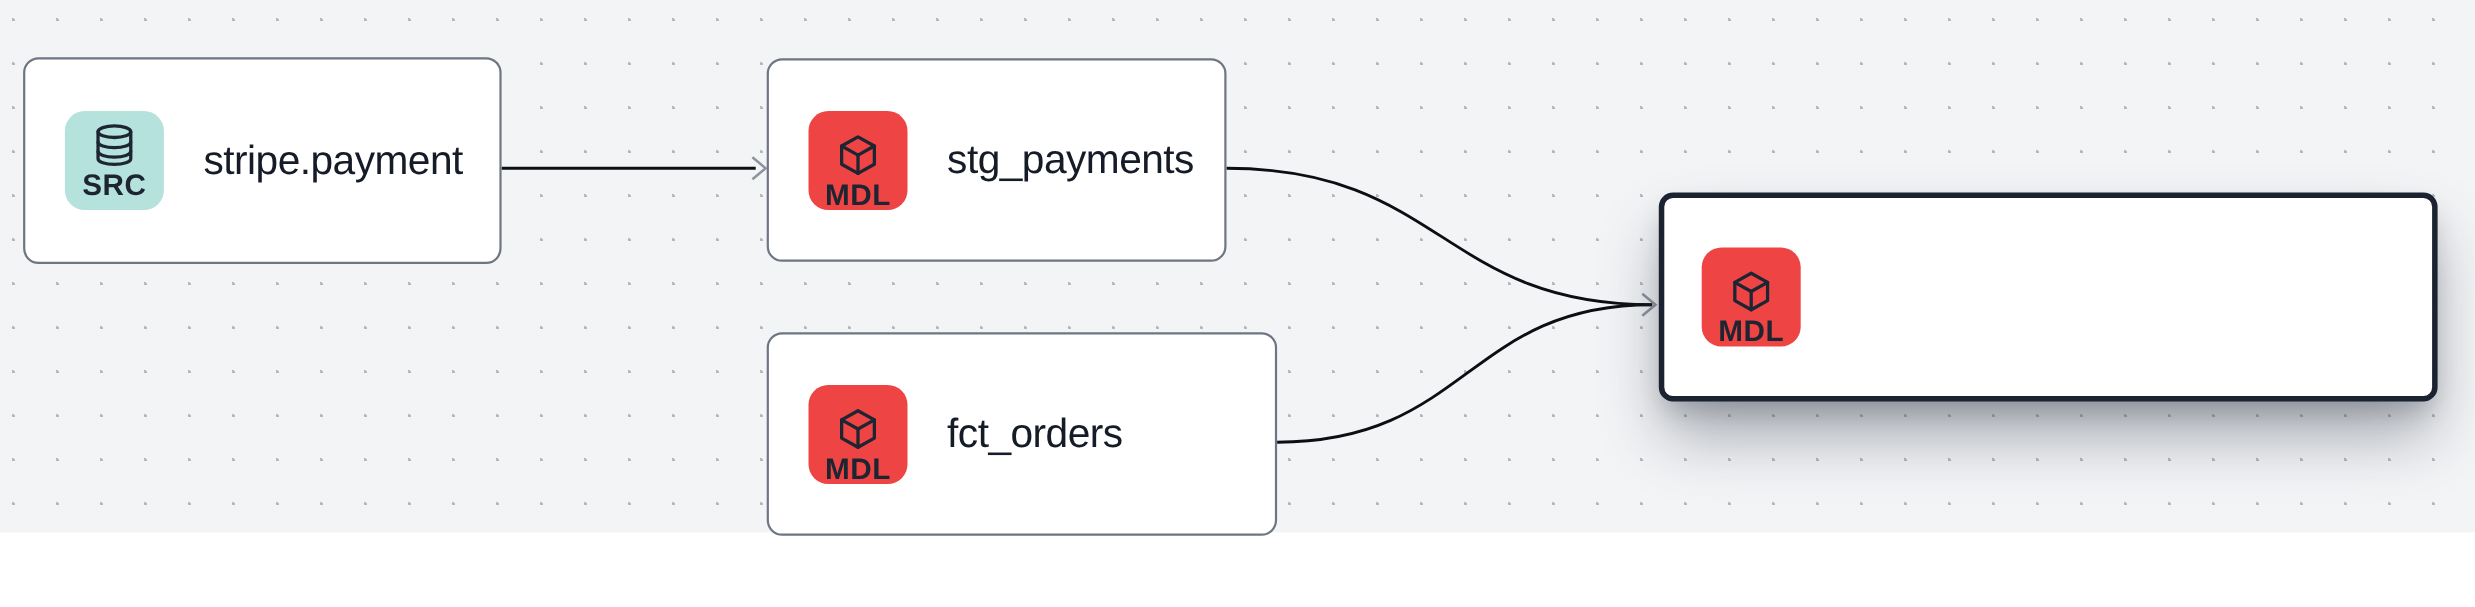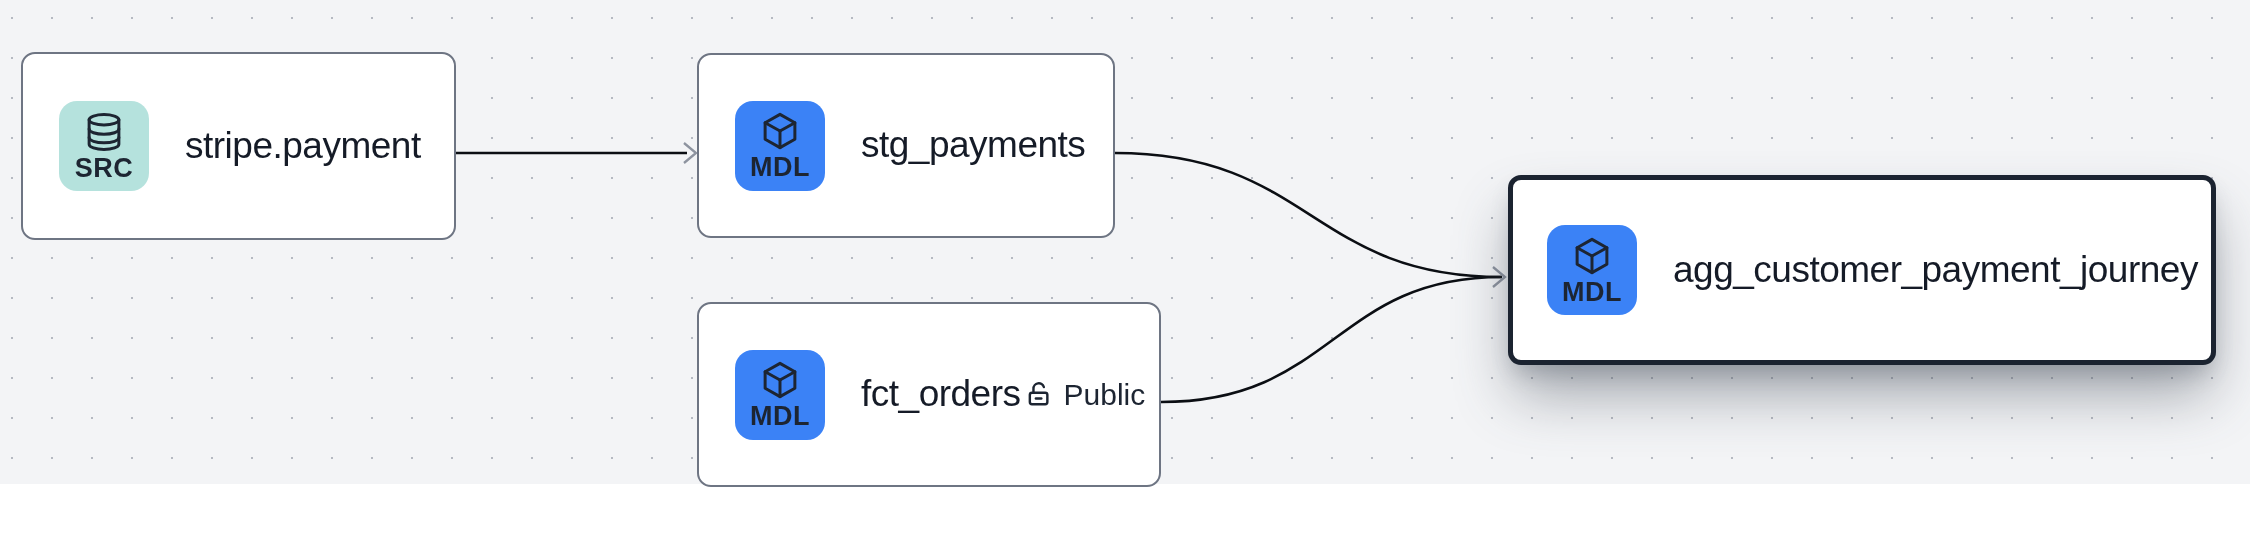--- a/index.html
+++ b/index.html
@@ -43,21 +43,21 @@
   .n4{left:1508px;top:175px; width:708px; height:190px; padding-left:34px;}
   .badge{
     width:90px;height:90px;
     border-radius:18px;
     flex:0 0 auto;
     display:flex;flex-direction:column;
     align-items:center;justify-content:center;
     color:#1d2532;
   }
   .badge-src{background:#b5e2dd;}
-  .badge-mdl{background:#3b82f6;}
+  .badge-mdl{background:#ef4444;justify-content:flex-end;}
   .badge svg{display:block;}
   .badge-label{
     font-size:27px;font-weight:700;letter-spacing:0.5px;
     line-height:1;margin-top:2px;color:#1d2532;
   }
   .node-title{
     font-size:37px;font-weight:400;letter-spacing:-0.5px;
     color:#151b27;white-space:nowrap;line-height:1.2;
   }
   .title-col{display:flex;flex-direction:row;gap:4px;}
@@ -109,36 +109,27 @@
     <div class="badge badge-mdl">
       <svg width="42" height="42" viewBox="0 0 24 24" fill="none" stroke="#1d2532" stroke-width="1.7" stroke-linecap="round" stroke-linejoin="round">
         <path d="M12 2.5 L20.5 7.25 V16.75 L12 21.5 L3.5 16.75 V7.25 Z"></path>
         <path d="M3.5 7.25 L12 12 L20.5 7.25"></path>
         <path d="M12 12 V21.5"></path>
       </svg>
       <span class="badge-label">MDL</span>
     </div>
     <div class="title-col">
       <div class="node-title">fct_orders</div>
-      <div class="access-row">
-        <svg width="29" height="29" viewBox="0 0 24 24" fill="none" stroke="#1d2532" stroke-width="2" stroke-linecap="round" stroke-linejoin="round">
-          <rect x="4" y="10.5" width="14.5" height="9.5" rx="1.8"></rect>
-          <path d="M9 15.25 h4.5"></path>
-          <path d="M7 10.5 V7.2 a4.4 4.4 0 0 1 8.6 -1.4"></path>
-        </svg>
-        <span>Public</span>
-      </div>
     </div>
   </div>
 
   <div class="node n4 selected">
     <div class="badge badge-mdl">
       <svg width="42" height="42" viewBox="0 0 24 24" fill="none" stroke="#1d2532" stroke-width="1.7" stroke-linecap="round" stroke-linejoin="round">
         <path d="M12 2.5 L20.5 7.25 V16.75 L12 21.5 L3.5 16.75 V7.25 Z"></path>
         <path d="M3.5 7.25 L12 12 L20.5 7.25"></path>
         <path d="M12 12 V21.5"></path>
       </svg>
       <span class="badge-label">MDL</span>
     </div>
-    <div class="node-title">agg_customer_payment_journey</div>
   </div>
 
 </div>
 
 </body></html>

